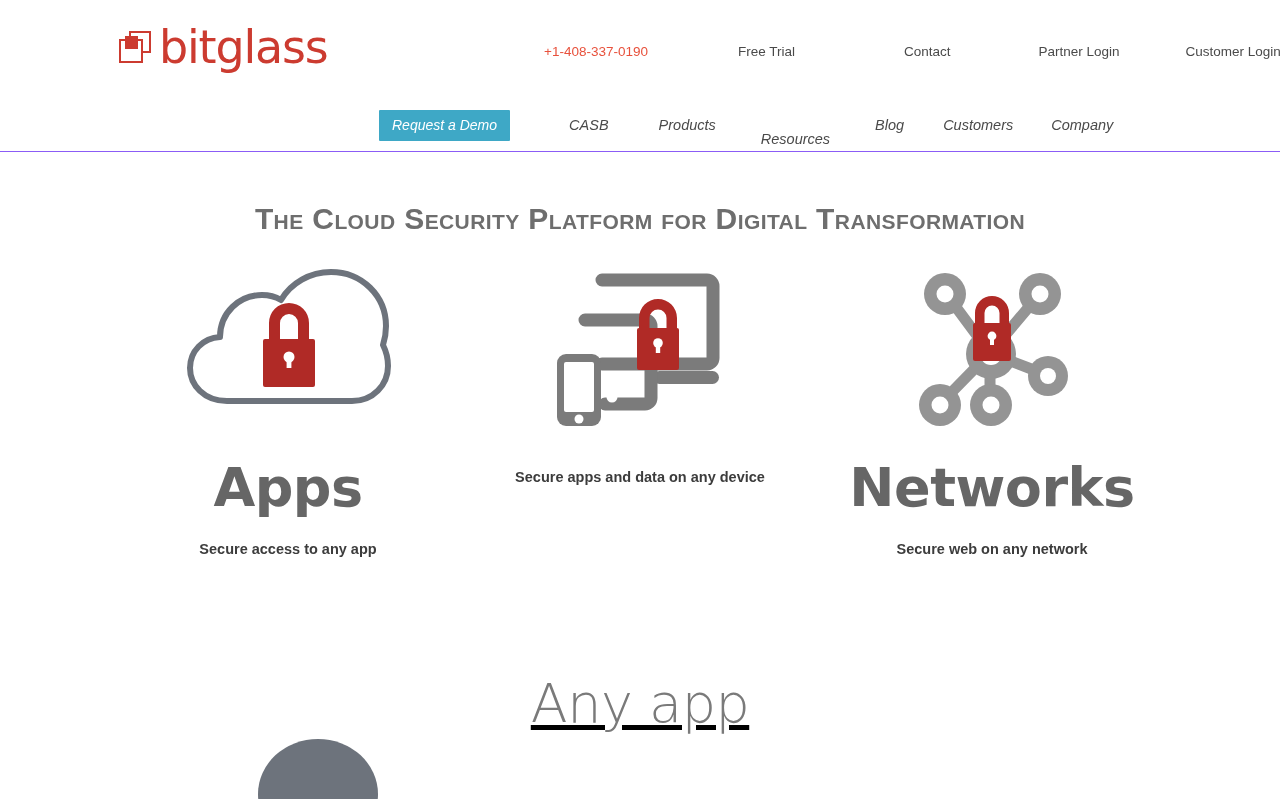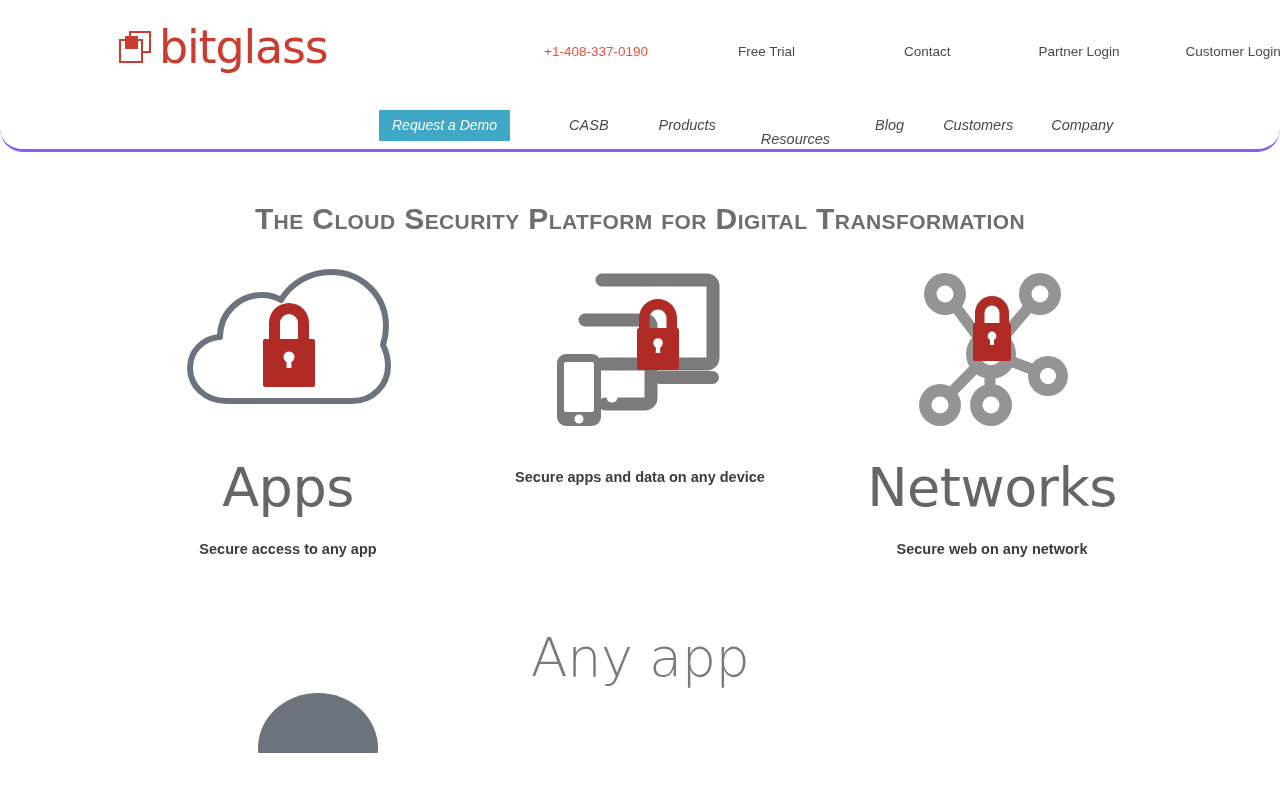--- a/index.html
+++ b/index.html
@@ -14,22 +14,21 @@
     font-family: "Liberation Sans", sans-serif;
     -webkit-font-smoothing: antialiased;
   }
 
   
   .site-header {
     position: relative;
     width: 100%;
     height: 152px;
     background: #ffffff;
-    border-bottom: 3px solid #8b5cf6;
-    border-radius: 23px;
+    border-bottom: 1px solid #8b5cf6;
   }
 
   .logo {
     position: absolute;
     left: 118px;
     top: 24px;
     display: flex;
     align-items: center;
     gap: 7px;
     text-decoration: none;
@@ -168,37 +167,38 @@
   .pillar-icon {
     height: 185px;
     display: flex;
     align-items: center;
     justify-content: center;
   }
   .pillar-title {
     margin: 18px 0 0 0;
     font-size: 54px;
     line-height: 1;
-    font-weight: 400;
+    font-weight: 700;
     color: #666666;
     font-family: "DejaVu Sans", sans-serif;
     letter-spacing: -0.5px;
   }
   .pillar-caption {
     margin: 26px 0 0 0;
     font-size: 14.5px;
     font-weight: 700;
     color: #3c3c3c;
   }
 
   
   .section-any {
-    margin-top: 74px;
+    margin-top: 120px;
     text-align: center;
     position: relative;
+    text-decoration: underline;
   }
   .section-any-title {
     margin: 0;
     font-size: 54px;
     line-height: 1;
     font-weight: 300;
     color: #7a7a7a;
     font-family: "DejaVu Sans", sans-serif;
     letter-spacing: -0.5px;
   }

